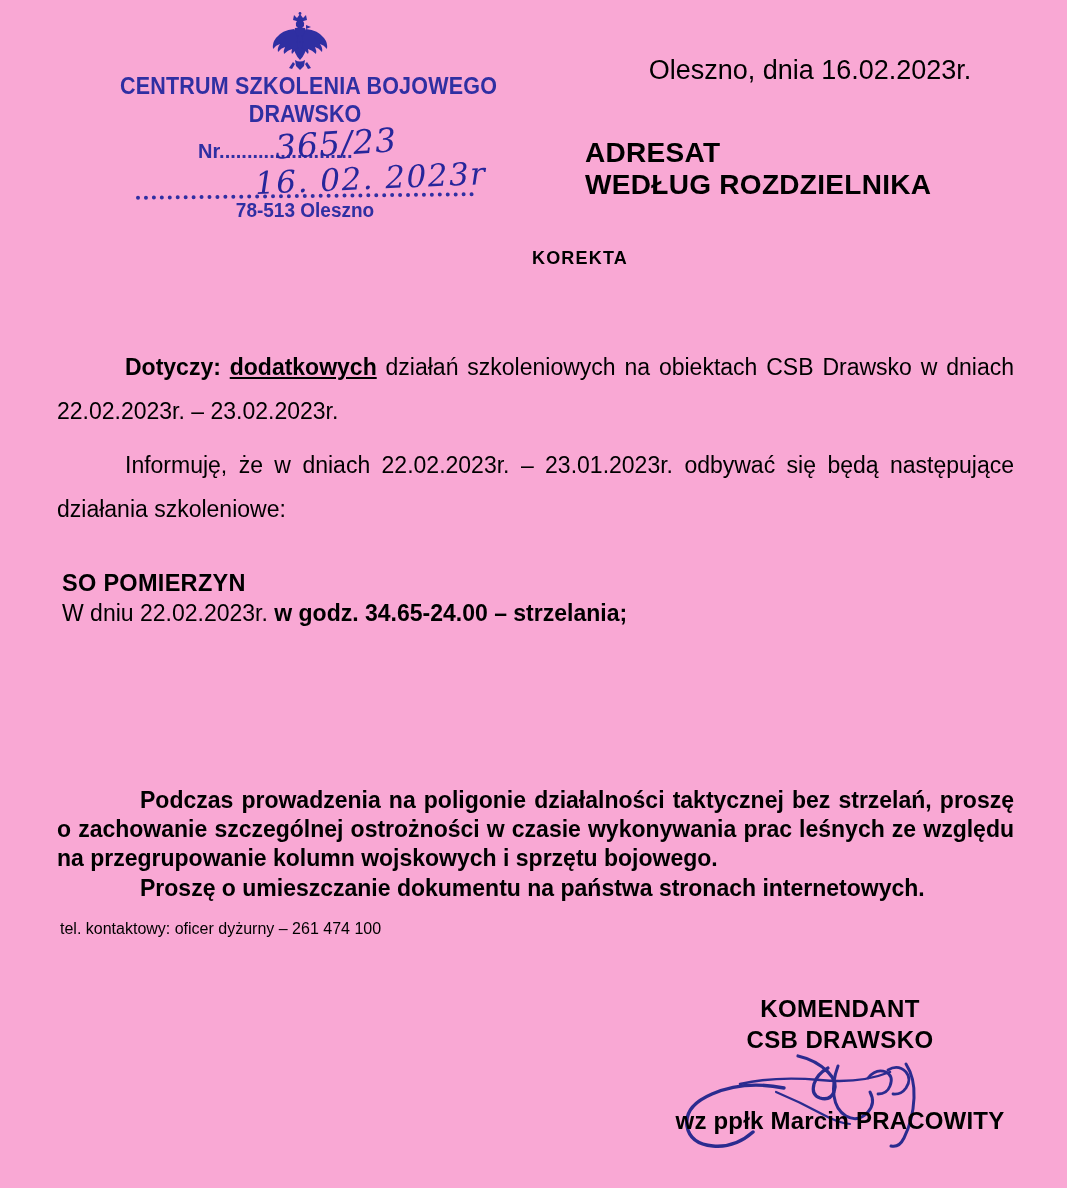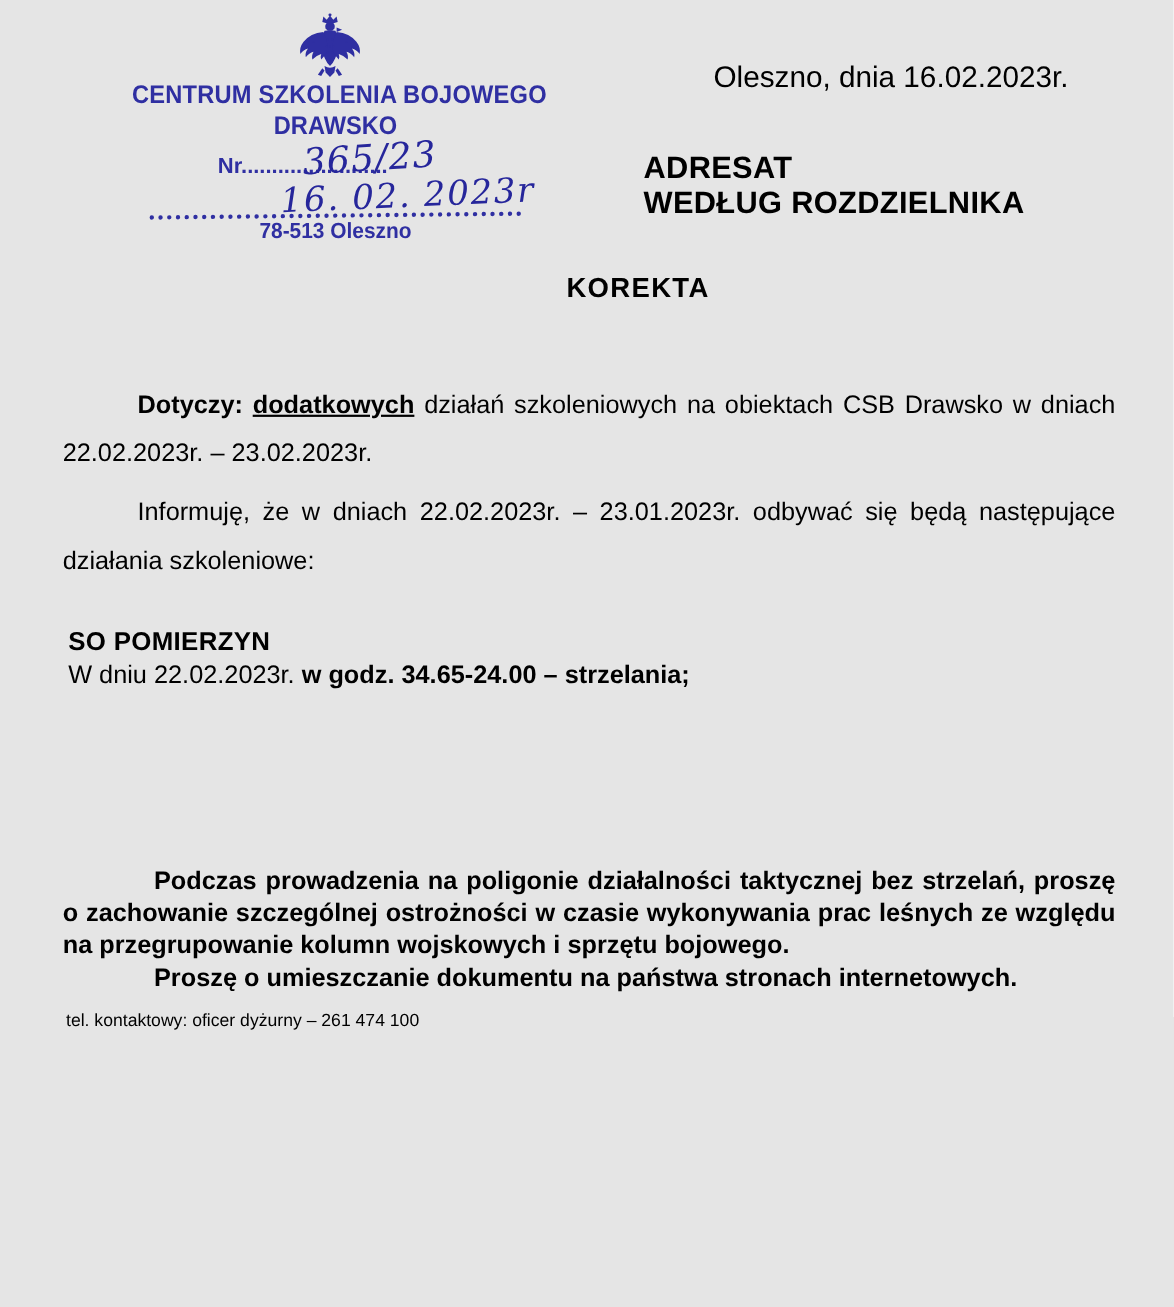--- a/index.html
+++ b/index.html
@@ -9,21 +9,21 @@
     background: #ffffff;
   }
   body {
     font-family: "Liberation Sans", sans-serif;
     color: #000000;
   }
   #page {
     position: relative;
     width: 1067px;
     height: 1188px;
-    background: #e5e5e5;
+    background: #f9a8d4;
     overflow: hidden;
   }
 
   
   .stamp {
     position: absolute;
     left: 120px;
     top: 8px;
     width: 370px;
     height: 215px;
@@ -130,21 +130,21 @@
   }
   .addressee div { white-space: nowrap; }
 
   
   .doc-title {
     position: absolute;
     left: 330px;
     top: 248px;
     width: 500px;
     text-align: center;
-    font-size: 25px;
+    font-size: 18px;
     font-weight: bold;
     letter-spacing: 1.2px;
   }
 
   
   .body-block {
     position: absolute;
     left: 57px;
     top: 345px;
     width: 957px;
@@ -308,14 +308,33 @@
     <div class="so-row"><span>W dniu 22.02.2023r. </span><span class="em">w godz. 34.65-24.00 –  strzelania;</span></div>
   </div>
 
   <div class="notice-block">
     <p class="notice">Podczas prowadzenia na poligonie działalności taktycznej bez strzelań, proszę o zachowanie szczególnej ostrożności w czasie wykonywania prac leśnych ze względu na przegrupowanie kolumn wojskowych i sprzętu bojowego.</p>
     <p class="notice second">Proszę o umieszczanie dokumentu na państwa stronach internetowych.</p>
   </div>
 
   <div class="contact">tel. kontaktowy: oficer dyżurny – 261 474 100</div>
 
+  <div class="sig-block">
+    <div class="sig-title">KOMENDANT</div>
+    <div class="sig-title">CSB DRAWSKO</div>
+
+    <svg class="sig-scrawl" viewBox="0 0 330 105">
+      <g fill="none" stroke="#2b2b8f" stroke-linecap="round" stroke-linejoin="round">
+        <path d="M118 8 q18 4 30 16 q10 10 6 20 q-4 9 -14 6 q-9-3 -6-14 q3-10 14-16" stroke-width="3.2"></path>
+        <path d="M60 36 q35-8 80-4 q40 4 70 -8" stroke-width="2.4"></path>
+        <path d="M158 18 q-6 16 -4 30 q2 14 12 20 q12 7 22 -4 q8-9 2-20" stroke-width="3"></path>
+        <path d="M188 30 q8-10 18-6 q8 4 4 14 q-3 8 -12 8" stroke-width="2.8"></path>
+        <path d="M208 22 q10-6 18 2 q6 7 0 16 q-5 7 -13 6" stroke-width="2.8"></path>
+        <path d="M226 16 q9 14 8 34 q-1 22 -10 40 q-5 10 -13 8" stroke-width="3"></path>
+        <path d="M104 40 q-40-8 -72 6 q-28 12 -25 32 q3 18 26 20 q22 2 40 -14" stroke-width="3.4"></path>
+        <path d="M96 44 q24 10 46 22 q16 9 28 10" stroke-width="2.2"></path>
+      </g>
+    </svg>
+
+    <div class="sig-name">wz ppłk Marcin PRACOWITY</div>
+  </div>
 
 </div>
 
 </body></html>

